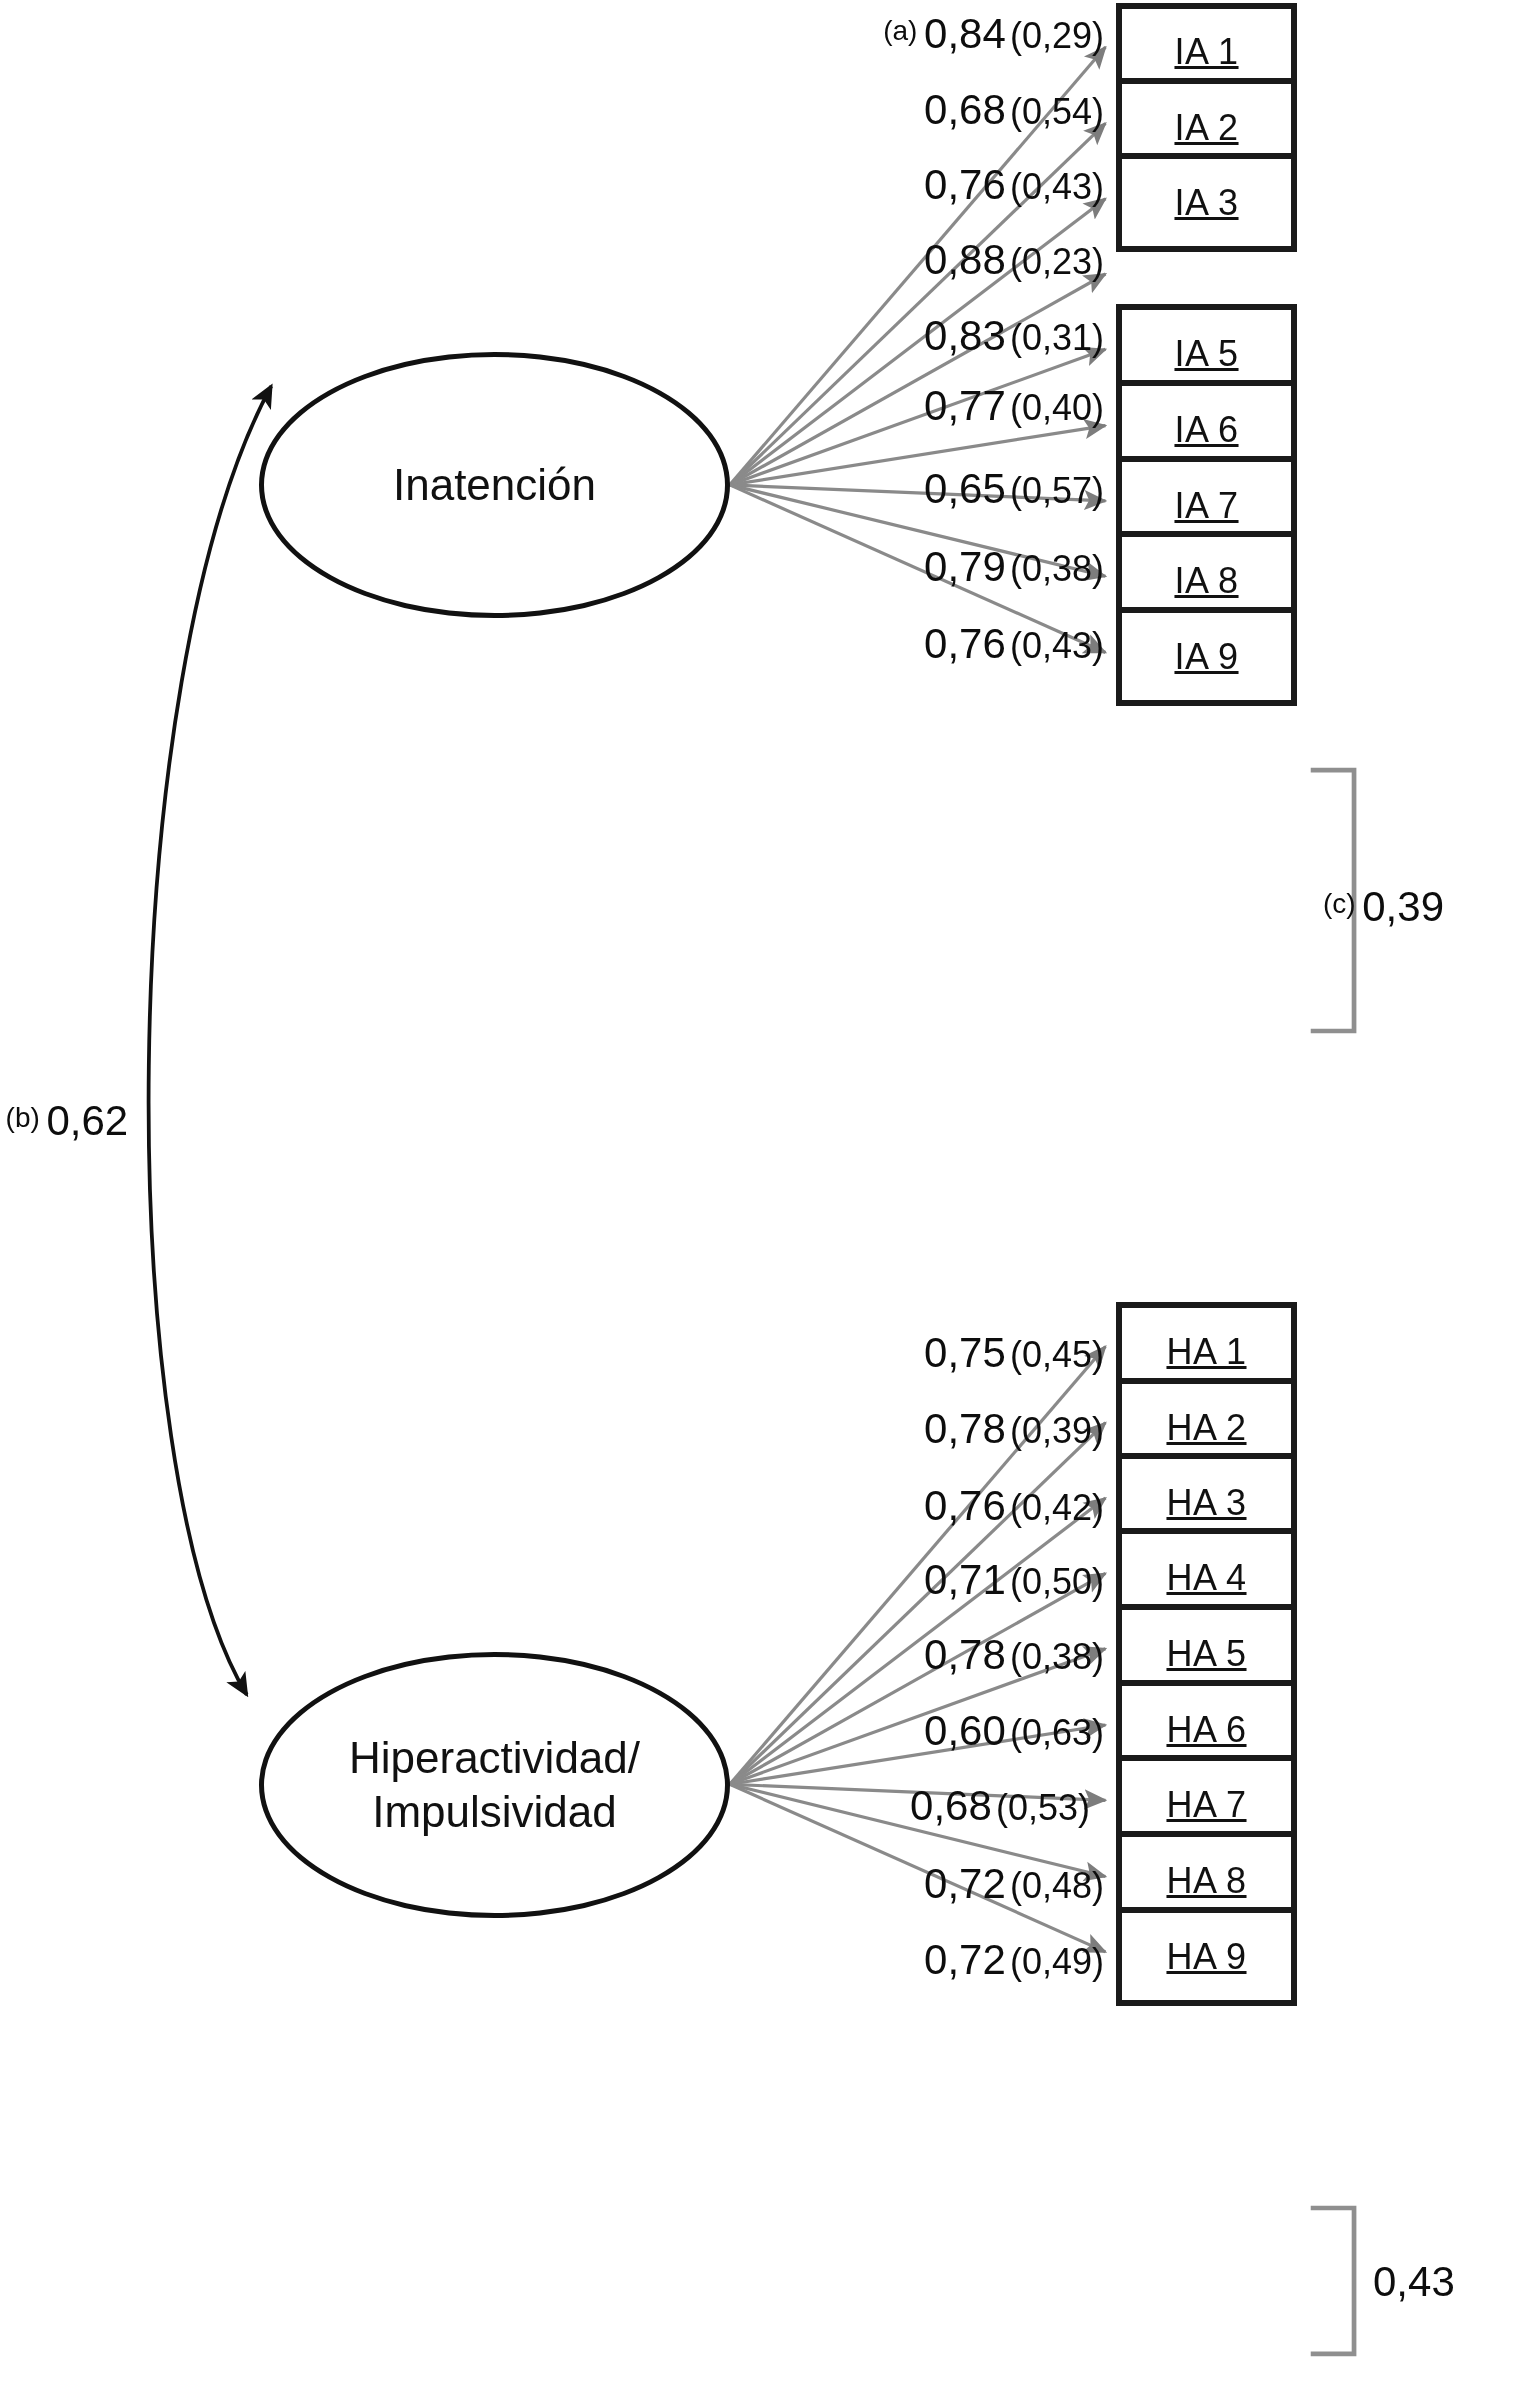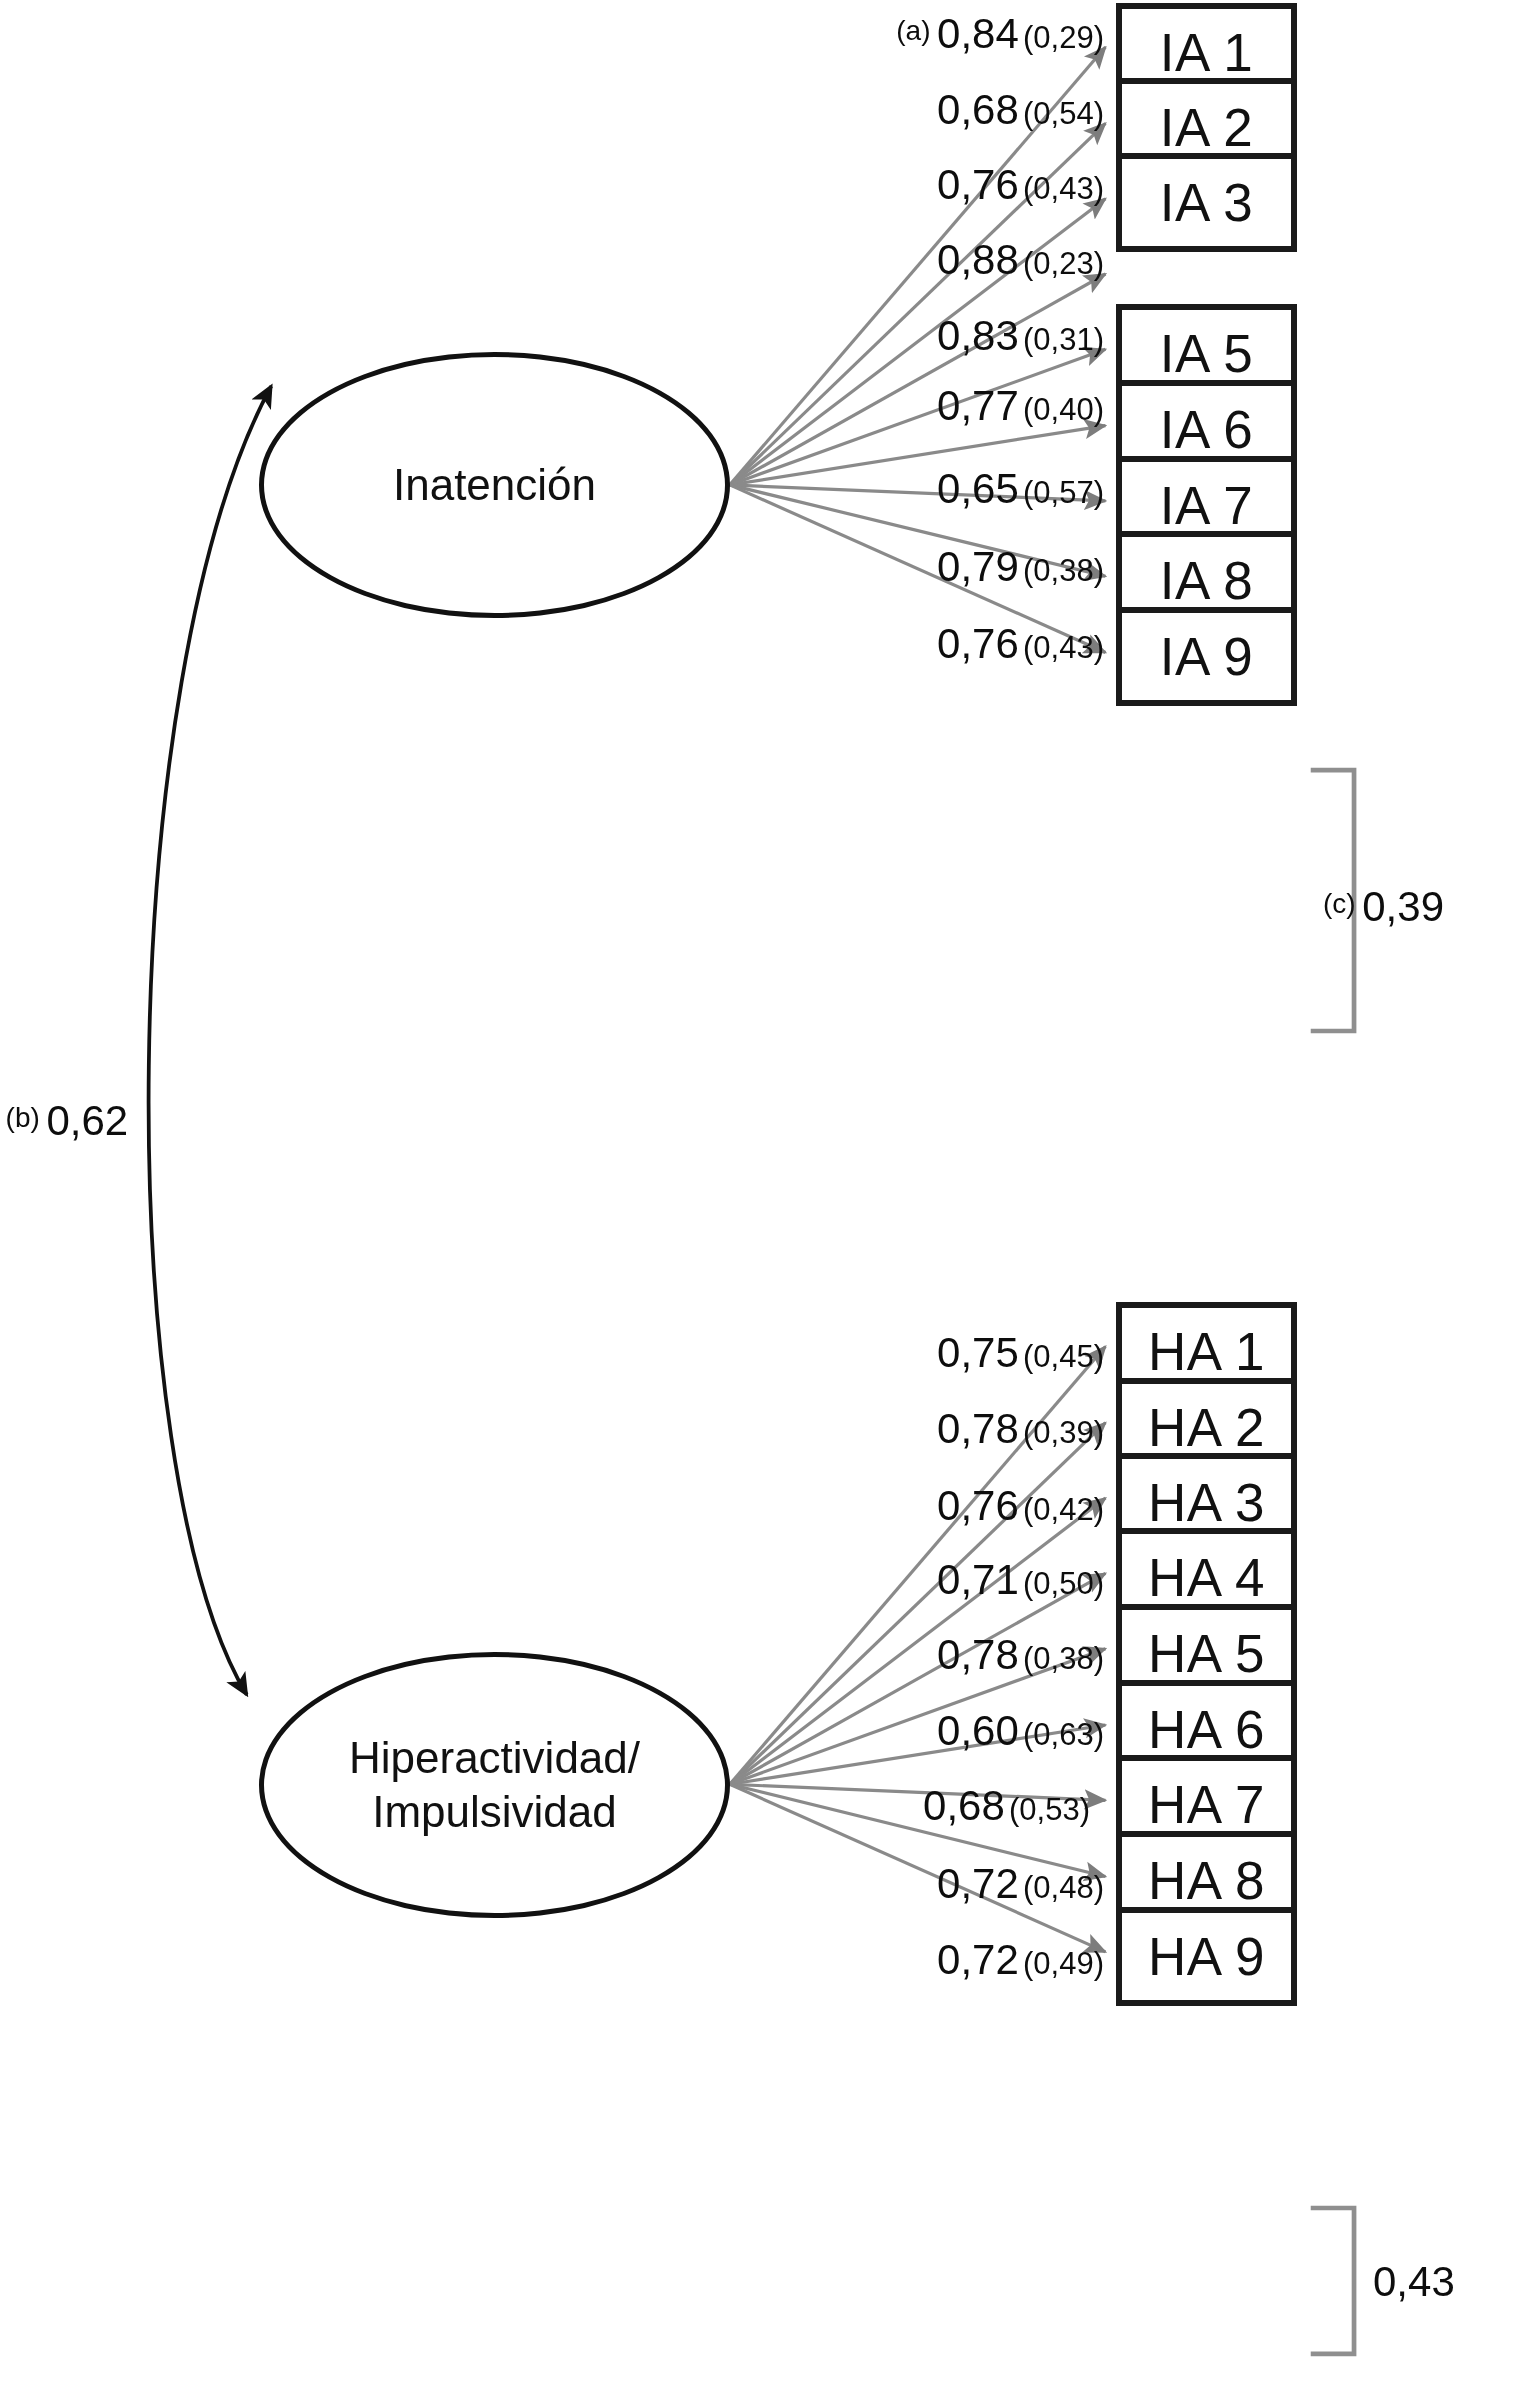--- a/index.html
+++ b/index.html
@@ -27,24 +27,25 @@
   .indicator-box {
     position: absolute;
     box-sizing: border-box;
     background: #ffffff;
     border: 6.6px solid #1a1a1a;
     display: flex;
     align-items: center;
     justify-content: center;
   }
   .indicator-label {
-    font-size: 53px;
+    font-size: 36px;
     color: #111111;
     letter-spacing: 0.5px;
     white-space: nowrap;
+    text-decoration: underline;
   }
   
   .factor-ellipse {
     position: absolute;
     box-sizing: border-box;
     background: #ffffff;
     border: 5.6px solid #111111;
     border-radius: 50%;
     display: flex;
     align-items: center;
@@ -62,21 +63,21 @@
     position: absolute;
     white-space: nowrap;
     color: #0d0d0d;
     text-align: right;
     transform: translateY(-50%);
   }
   .path-label .coef {
     font-size: 42px;
   }
   .path-label .resid {
-    font-size: 31px;
+    font-size: 36px;
   }
   
   .marker {
     font-size: 28px;
     color: #0d0d0d;
     vertical-align: 0.30em;
     margin-right: 6.6px;
   }
   
   .free-label {

